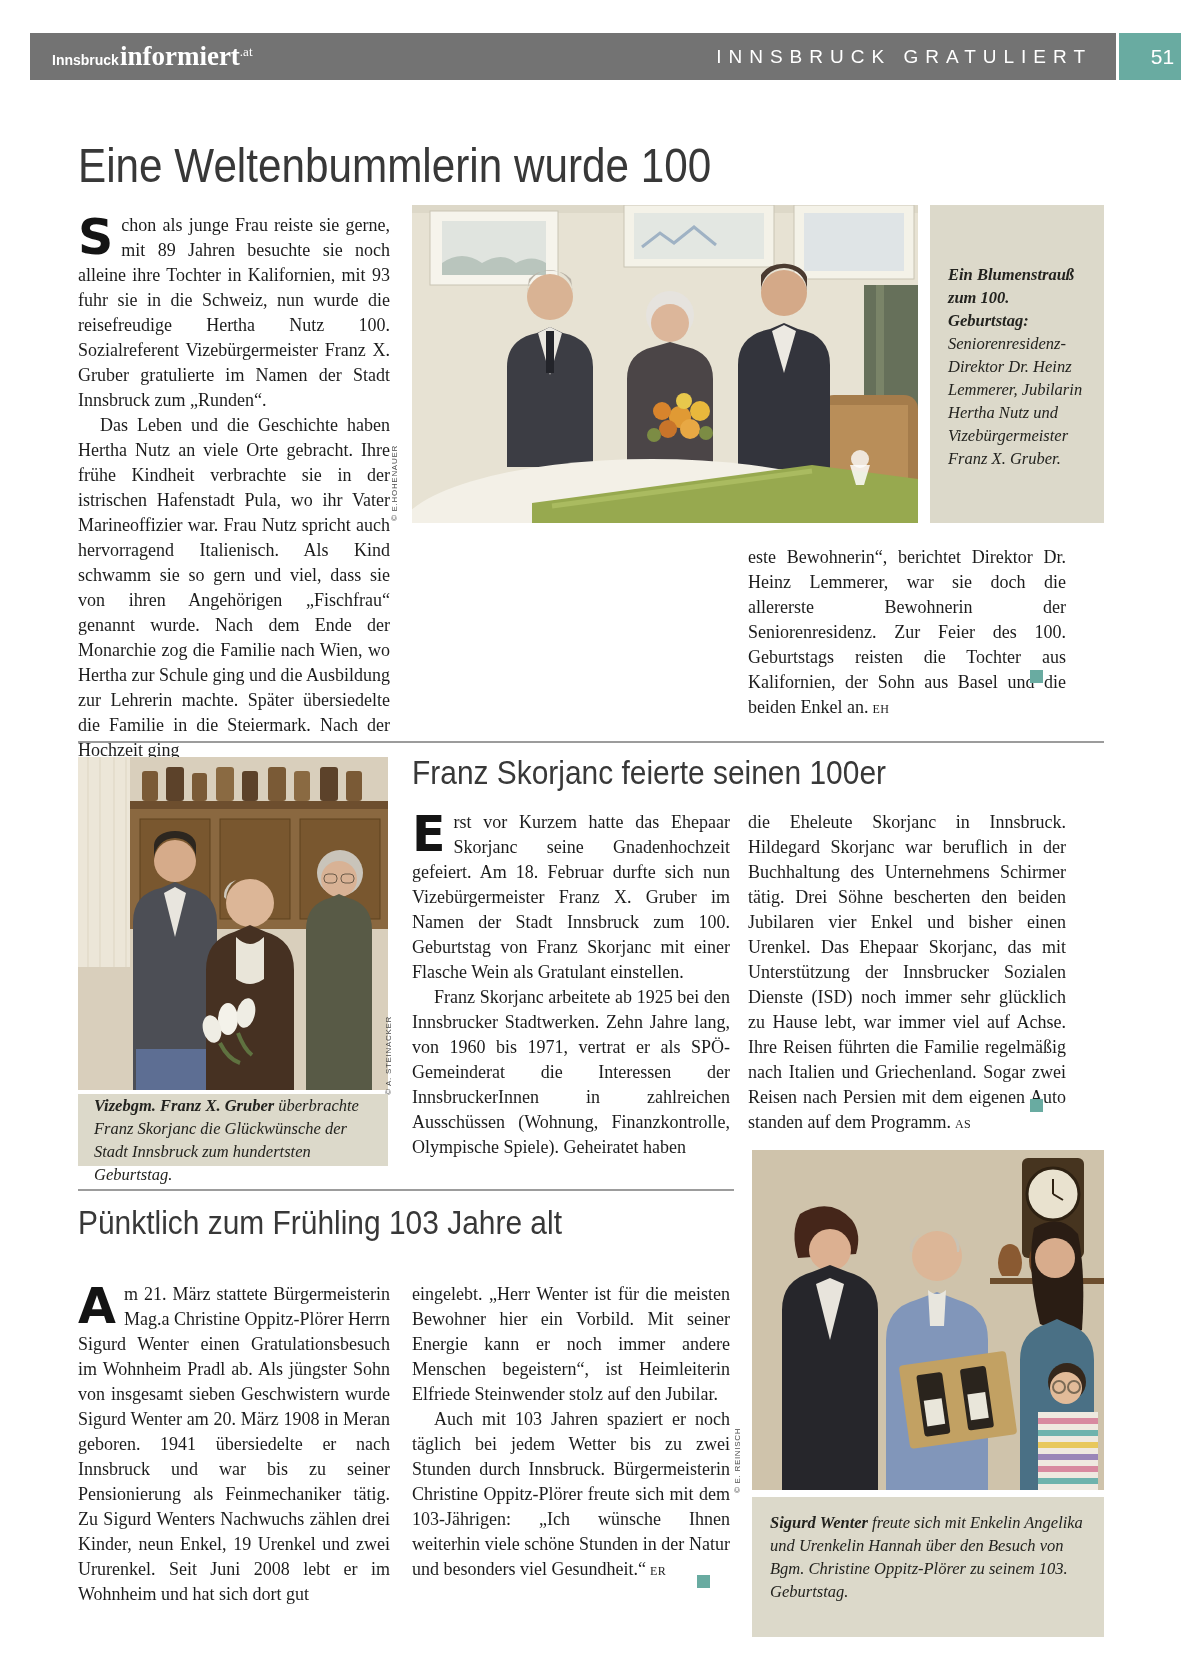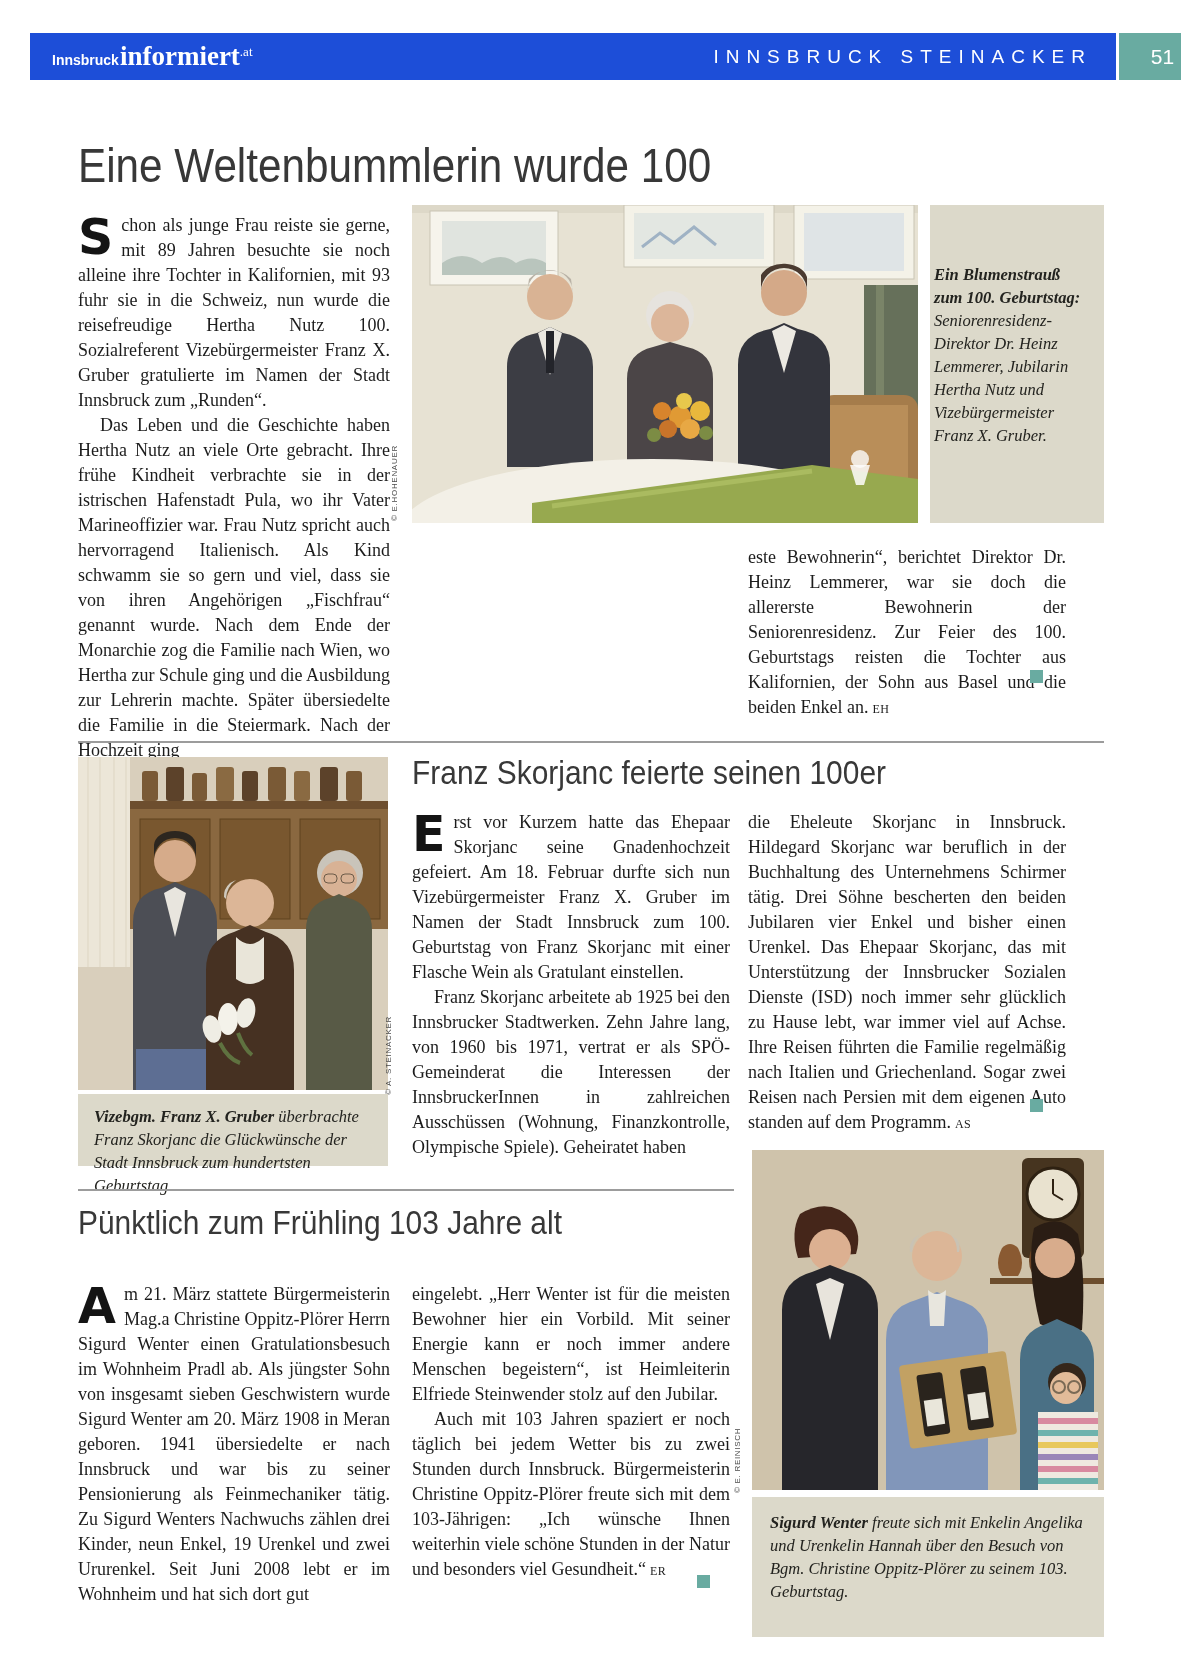--- a/index.html
+++ b/index.html
@@ -1,20 +1,20 @@
 <!DOCTYPE html>
 <html lang="de"><head>
 <meta charset="utf-8">
 <style>
   html,body{margin:0;padding:0;background:#ffffff;}
   .page{position:relative;width:1181px;height:1654px;background:#fff;overflow:hidden;
         font-family:"Liberation Serif",serif;color:#1c1c1c;}
 
   
-  .headerbar{position:absolute;left:30px;top:33px;width:1086px;height:47px;background:#1d4ed8;
+  .headerbar{position:absolute;left:30px;top:33px;width:1086px;height:47px;background:#737373;
              display:flex;align-items:center;justify-content:space-between;
              padding:0 24px 0 22px;box-sizing:border-box;color:#fff;}
   .logo{display:flex;align-items:baseline;}
   .lg-inns{font-family:"Liberation Sans",sans-serif;font-size:14px;font-weight:700;}
   .lg-inf{font-family:"Liberation Serif",serif;font-size:27px;font-weight:700;margin-left:1px;line-height:1;}
   .lg-at{font-family:"Liberation Serif",serif;font-size:13px;font-weight:400;position:relative;top:-9px;}
   .section-label{font-family:"Liberation Sans",sans-serif;font-size:19px;letter-spacing:7px;font-weight:400;}
   .pagenum{position:absolute;left:1119px;top:33px;width:47px;height:47px;background:#69aba1;color:#fff;
            display:flex;align-items:center;justify-content:center;
            font-family:"Liberation Sans",sans-serif;font-size:21px;padding-left:20px;}
@@ -44,22 +44,22 @@
   
   .photo{position:absolute;overflow:hidden;background:#d8d2c2;}
   .photo svg{display:block;width:100%;height:100%;}
   .photo1{left:412px;top:205px;width:506px;height:318px;}
   .photo2{left:78px;top:757px;width:310px;height:333px;}
   .photo3{left:752px;top:1150px;width:352px;height:340px;}
 
   
   .capbox{position:absolute;background:#dcd9ca;font-style:italic;font-size:16.5px;line-height:23px;
           color:#23231f;box-sizing:border-box;}
-  .cap1{left:930px;top:205px;width:174px;height:318px;padding:58px 15px 0 4px;}
-  .cap2{left:78px;top:1094px;width:310px;height:72px;padding:11px 16px 0 16px;}
+  .cap1{left:930px;top:205px;width:174px;height:318px;padding:58px 15px 0 18px;}
+  .cap2{left:78px;top:1094px;width:310px;height:72px;padding:0 16px 0 16px;}
   .cap3{left:752px;top:1497px;width:352px;height:140px;padding:14px 18px 0 18px;}
   .capbold{font-weight:bold;}
 
   
   .credit{position:absolute;font-family:"Liberation Sans",sans-serif;font-size:8px;color:#4a4a4a;
           letter-spacing:0.7px;white-space:nowrap;transform:rotate(-90deg);transform-origin:left bottom;}
   .credit1{left:399px;top:512px;}
   .credit2{left:393px;top:1086px;}
   .credit3{left:742px;top:1484px;}
 
@@ -76,21 +76,21 @@
 <body>
 
 <div class="page">
 
   <div class="headerbar">
     <div class="logo">
       <span class="lg-inns">Innsbruck</span>
       <span class="lg-inf">informiert</span>
       <span class="lg-at">.at</span>
     </div>
-    <div class="section-label">INNSBRUCK STEINACKER</div>
+    <div class="section-label">INNSBRUCK GRATULIERT</div>
   </div>
   <div class="pagenum">51</div>
 
   <h1 class="headline h1-a1">Eine Weltenbummlerin wurde 100</h1>
 
   <div class="bodycol a1c1">
     <p><span class="dropcap">S</span><span>chon als junge Frau reiste sie gerne, mit 89 Jahren besuchte sie noch alleine ihre Tochter in Kalifornien, mit 93 fuhr sie in die Schweiz, nun wurde die reisefreudige Hertha Nutz 100. Sozialreferent Vizebürgermeister Franz X. Gruber gratulierte im Namen der Stadt Innsbruck zum „Runden“.</span></p>
     <p>Das Leben und die Geschichte haben Hertha Nutz an viele Orte gebracht. Ihre frühe Kindheit verbrachte sie in der istrischen Hafenstadt Pula, wo ihr Vater Marineoffizier war. Frau Nutz spricht auch hervorragend Italienisch. Als Kind schwamm sie so gern und viel, dass sie von ihren Angehörigen „Fischfrau“ genannt wurde. Nach dem Ende der Monarchie zog die Familie nach Wien, wo Hertha zur Schule ging und die Ausbildung zur Lehrerin machte. Später übersiedelte die Familie in die Steiermark. Nach der Hochzeit ging</p>
   </div>
 

